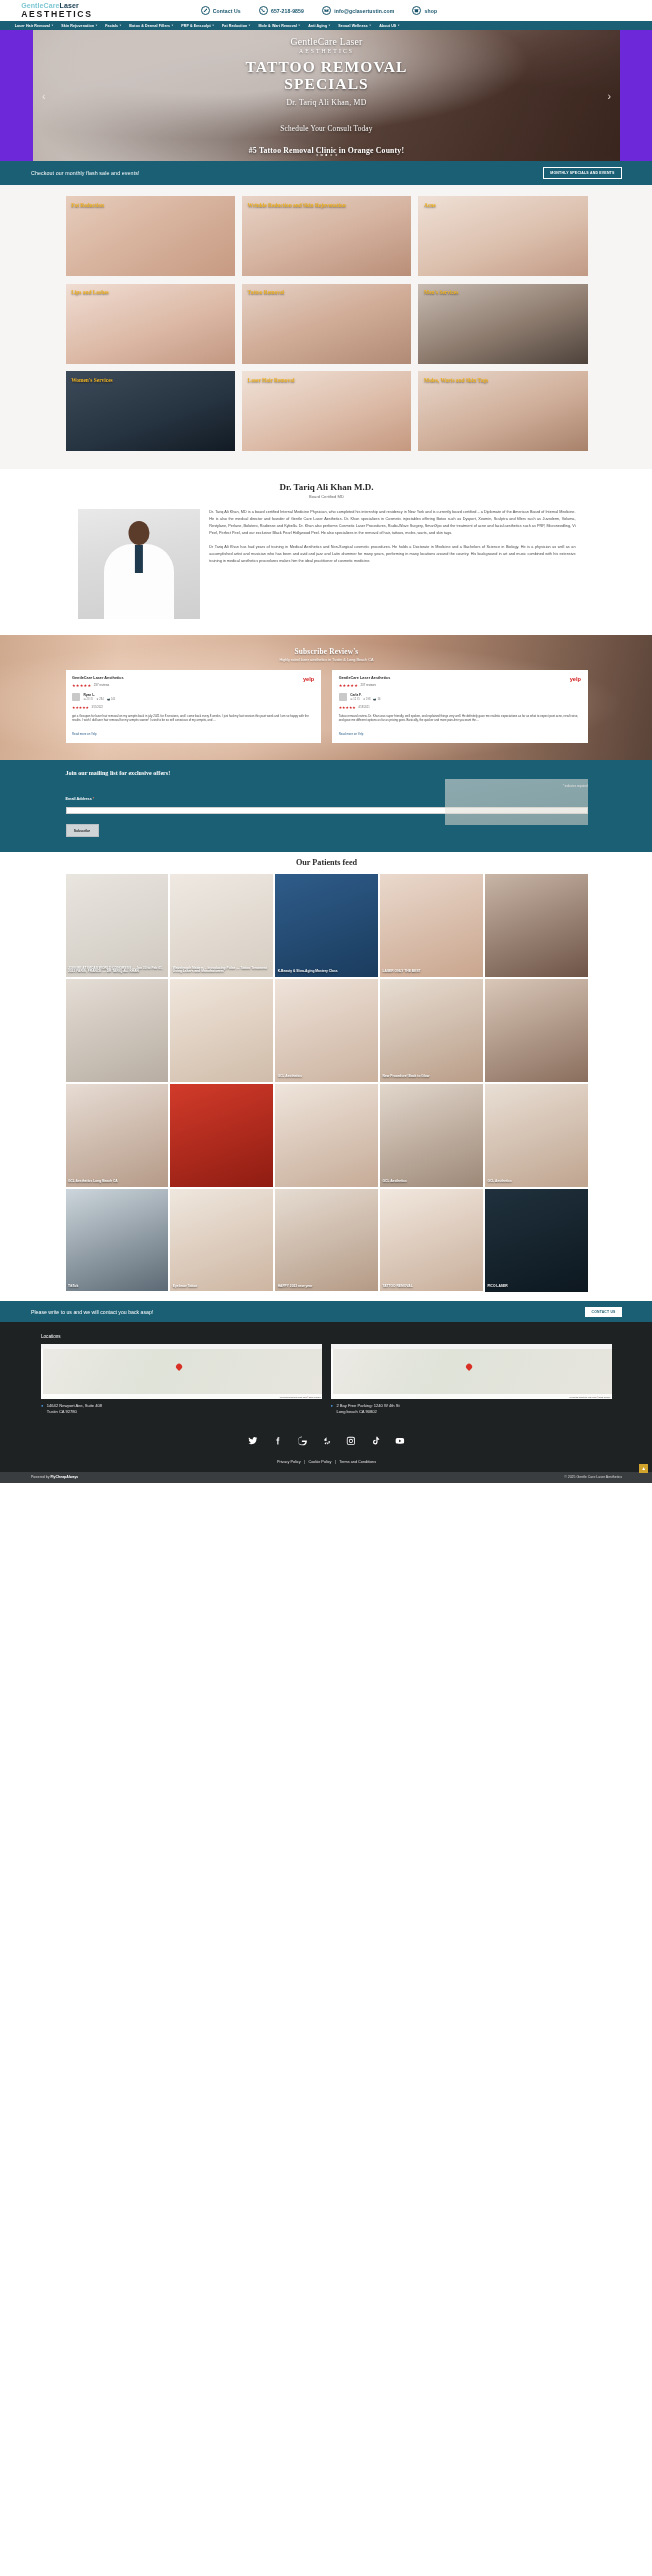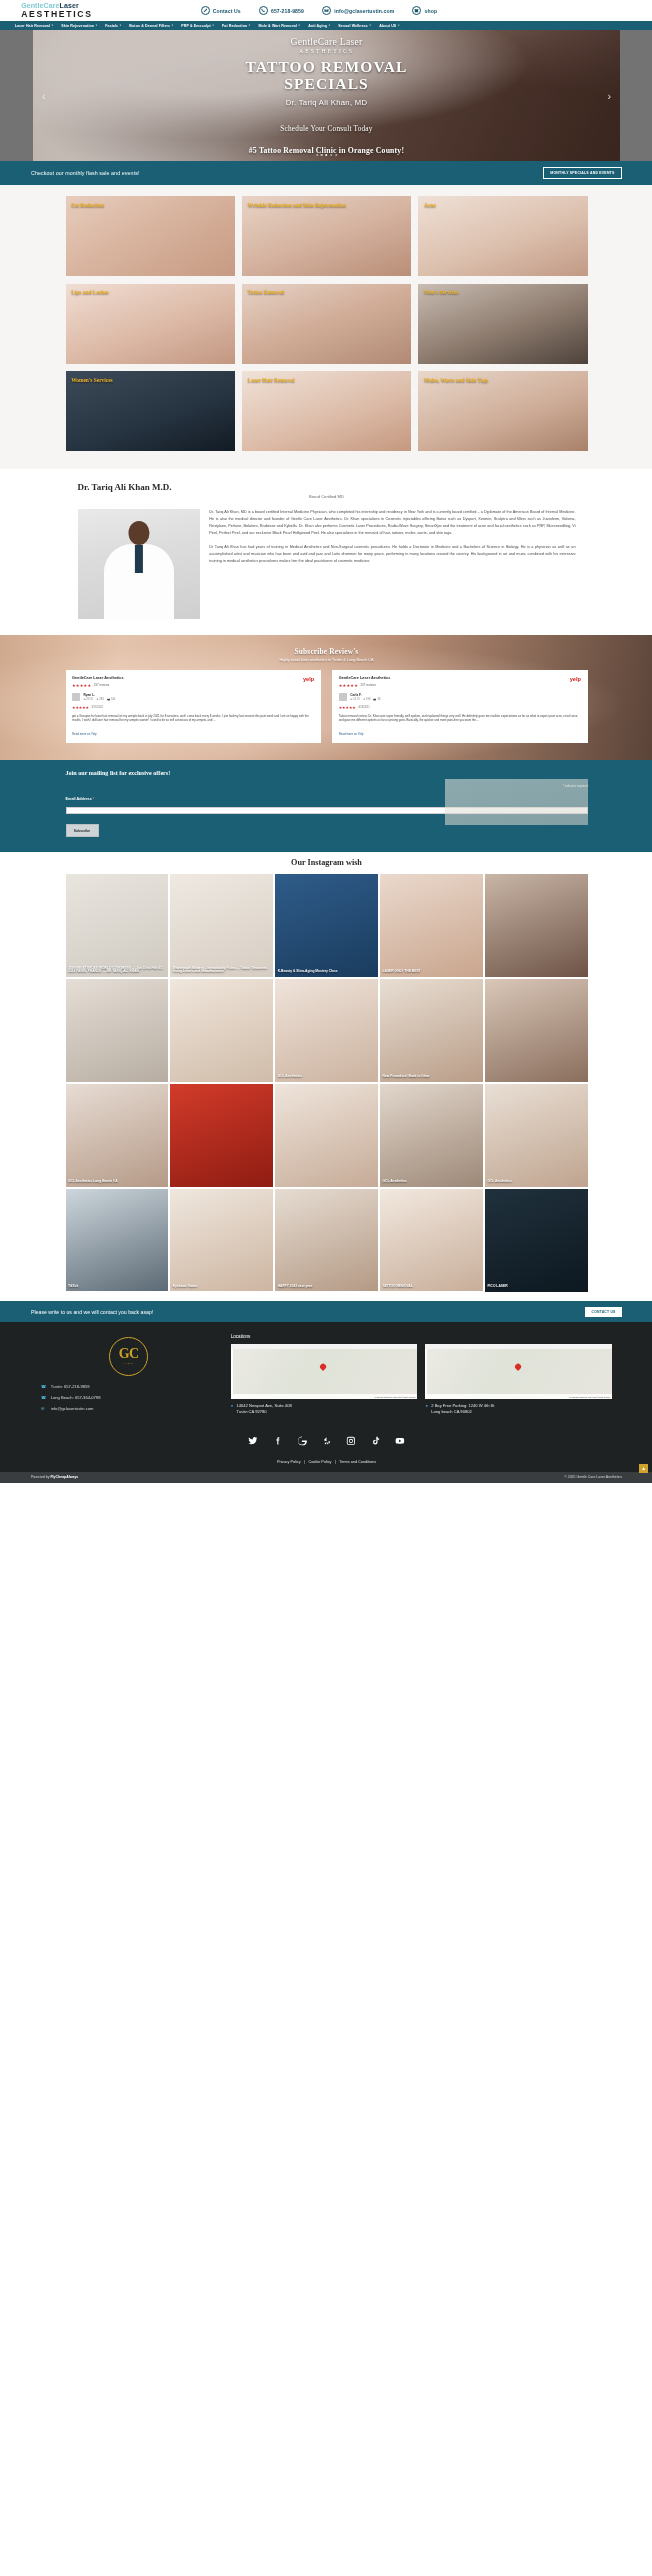--- a/index.html
+++ b/index.html
@@ -53,21 +53,21 @@
     display: flex;
     align-items: center;
     gap: 1.6px;
   }
   .nav-item .caret { font-size: 2.6px; opacity: .9; }
 
   
   .hero {
     position: relative;
     height: 131px;
-    background: #737373;
+    background: #6d28d9;
     overflow: hidden;
   }
   .hero-img {
     position: absolute; inset: 0 33px;
     background:
       radial-gradient(circle at 22% 38%, #efe6df 0 18%, rgba(239,230,223,0) 42%),
       linear-gradient(115deg, #d9cdc2 0%, #e8dcd2 22%, #cbb3a3 44%, #8e7263 62%, #6b4f44 80%, #4a3229 100%);
     filter: saturate(.92);
   }
   .hero-img:after {
@@ -85,21 +85,21 @@
     text-align: center; color: #fff;
     text-shadow: 0 0.8px 2.4px rgba(0,0,0,.55);
   }
   .hero-brand { font-family: "Liberation Serif", serif; font-size: 9.8px; letter-spacing: 0.2px; }
   .hero-sub { font-family: "Liberation Serif", serif; font-size: 5.7px; letter-spacing: 2.1px; margin-top: 0.8px; }
   .hero-h1 {
     font-family: "Liberation Serif", serif;
     font-size: 15.5px; font-weight: 700; letter-spacing: 1.1px;
     margin-top: 4.1px; line-height: 1.12;
   }
-  .hero-doc { font-family: Liberation Sans, sans-serif; font-size: 7.7px; margin-top: 5.7px; letter-spacing:0.3px;}
+  .hero-doc { font-family: Liberation Serif, serif; font-size: 7.7px; margin-top: 5.7px; letter-spacing:0.3px;}
   .hero-cta { font-family: "Liberation Serif", serif; font-size: 7.3px; margin-top: 17px; letter-spacing:0.2px;}
   .hero-tag {
     margin-top: 13px;
     font-family: "Liberation Serif", serif;
     font-size: 7.7px; font-weight: 700; letter-spacing: 0.2px;
   }
   .hero-arrow {
     position: absolute; top: 50%; transform: translateY(-50%);
     color: #f3ece6; font-size: 10.6px; font-weight: 300; opacity: .9;
   }
@@ -153,21 +153,21 @@
   .c5 { background: linear-gradient(160deg,#e6d2c6,#d0ab96 50%,#b08a74); }
   .c6 { background: linear-gradient(160deg,#c9bcb2,#8c7a6d 55%,#4d423b); }
   .c7 { background: linear-gradient(160deg,#3d4a59,#25323f 60%,#121b24); }
   .c8 { background: linear-gradient(160deg,#f0e2d8,#ddbdaa 55%,#c5987f); }
   .c9 { background: linear-gradient(160deg,#e9d7cb,#cfae99 55%,#a8816a); }
 
   
   .doctor { background: #ffffff; padding: 13px 0 16.3px; }
   .doc-inner { width: 498px; margin: 0 auto; }
   .doc-name {
-    text-align: left; font-family: "Liberation Serif", serif;
+    text-align: center; font-family: "Liberation Serif", serif;
     font-size: 9px; color: #2b2b2b;
   }
   .doc-cert { text-align: center; font-size: 4.1px; color: #6b6b6b; margin-top: 2.4px; }
   .doc-body { display: flex; gap: 9.8px; margin-top: 9.8px; }
   .doc-photo {
     width: 122px; height: 110px; flex: 0 0 auto;
     background: linear-gradient(170deg,#e9e9e9 0%,#dcdcdc 40%,#cfcfcf 100%);
     position: relative; overflow: hidden;
   }
   .doc-photo .head { position:absolute; left:50%; top:11.4px; transform:translateX(-50%); width:21px; height:24.5px; border-radius:50%; background:#5b3b2a;}
@@ -567,21 +567,21 @@
     <label class="mail-label">
       <span>Email Address</span>
       <span class="star">*</span>
     </label>
     <input class="mail-input" type="text" value="" style="">
     <div><button class="mail-btn">Subscribe</button></div>
   </div>
 </section>
 
 <section class="insta">
-  <h3 class="insta-title">Our Instagram wish</h3>
+  <h3 class="insta-title">Our Patients feed</h3>
   <div class="insta-grid">
     <a class="ig" href="#" style="background:linear-gradient(160deg,#e9e5df,#cfc9c0);">
         <span>JOIN ME AT IMCAS WORLD CONGRESS — Jan 30 to Feb 01, 2023 PARIS, FRANCE — DR TARIQ ALI KHAN</span>
       </a>
     <a class="ig" href="#" style="background:linear-gradient(160deg,#efe9e2,#d6cdc2);">
         <span>Wavelength Matters – Introducing Pulse — Tattoo Treatment Using Lasers and Manufacturers</span>
       </a>
     <a class="ig" href="#" style="background:linear-gradient(160deg,#2f5c8a,#1a3c5e);">
         <span>K-Beauty &amp; Slow-Aging Mastery Class</span>
       </a>
@@ -642,38 +642,20 @@
   </div>
 </section>
 
 <section class="cstrip">
   <div class="cstrip-text">Please write to us and we will contact you back asap!</div>
   <a class="cstrip-btn" href="#">CONTACT US</a>
 </section>
 
 <footer class="footer">
   <div class="f-inner">
-    <div class="f-left">
-      <div class="f-logo">
-        <span>GC</span>
-        <small>LASER</small>
-      </div>
-      <a class="f-ct" href="#">
-        <span class="ic">☎</span>
-        <span>Tustin: 657-218-9859</span>
-      </a>
-      <a class="f-ct" href="#">
-        <span class="ic">☎</span>
-        <span>Long Beach: 657-364-0798</span>
-      </a>
-      <a class="f-ct" href="#">
-        <span class="ic">✉</span>
-        <span>info@gclasertustin.com</span>
-      </a>
-    </div>
     <div class="f-right">
       <div class="f-loc-title">Locations</div>
       <div class="f-maps">
         <div class="f-mapbox">
           <div class="f-map">
             <div class="roads"></div>
             <div class="mhdr"></div>
             <div class="pin"></div>
             <div class="mftr">Keyboard shortcuts   Map data ©2015 Google</div>
           </div>

